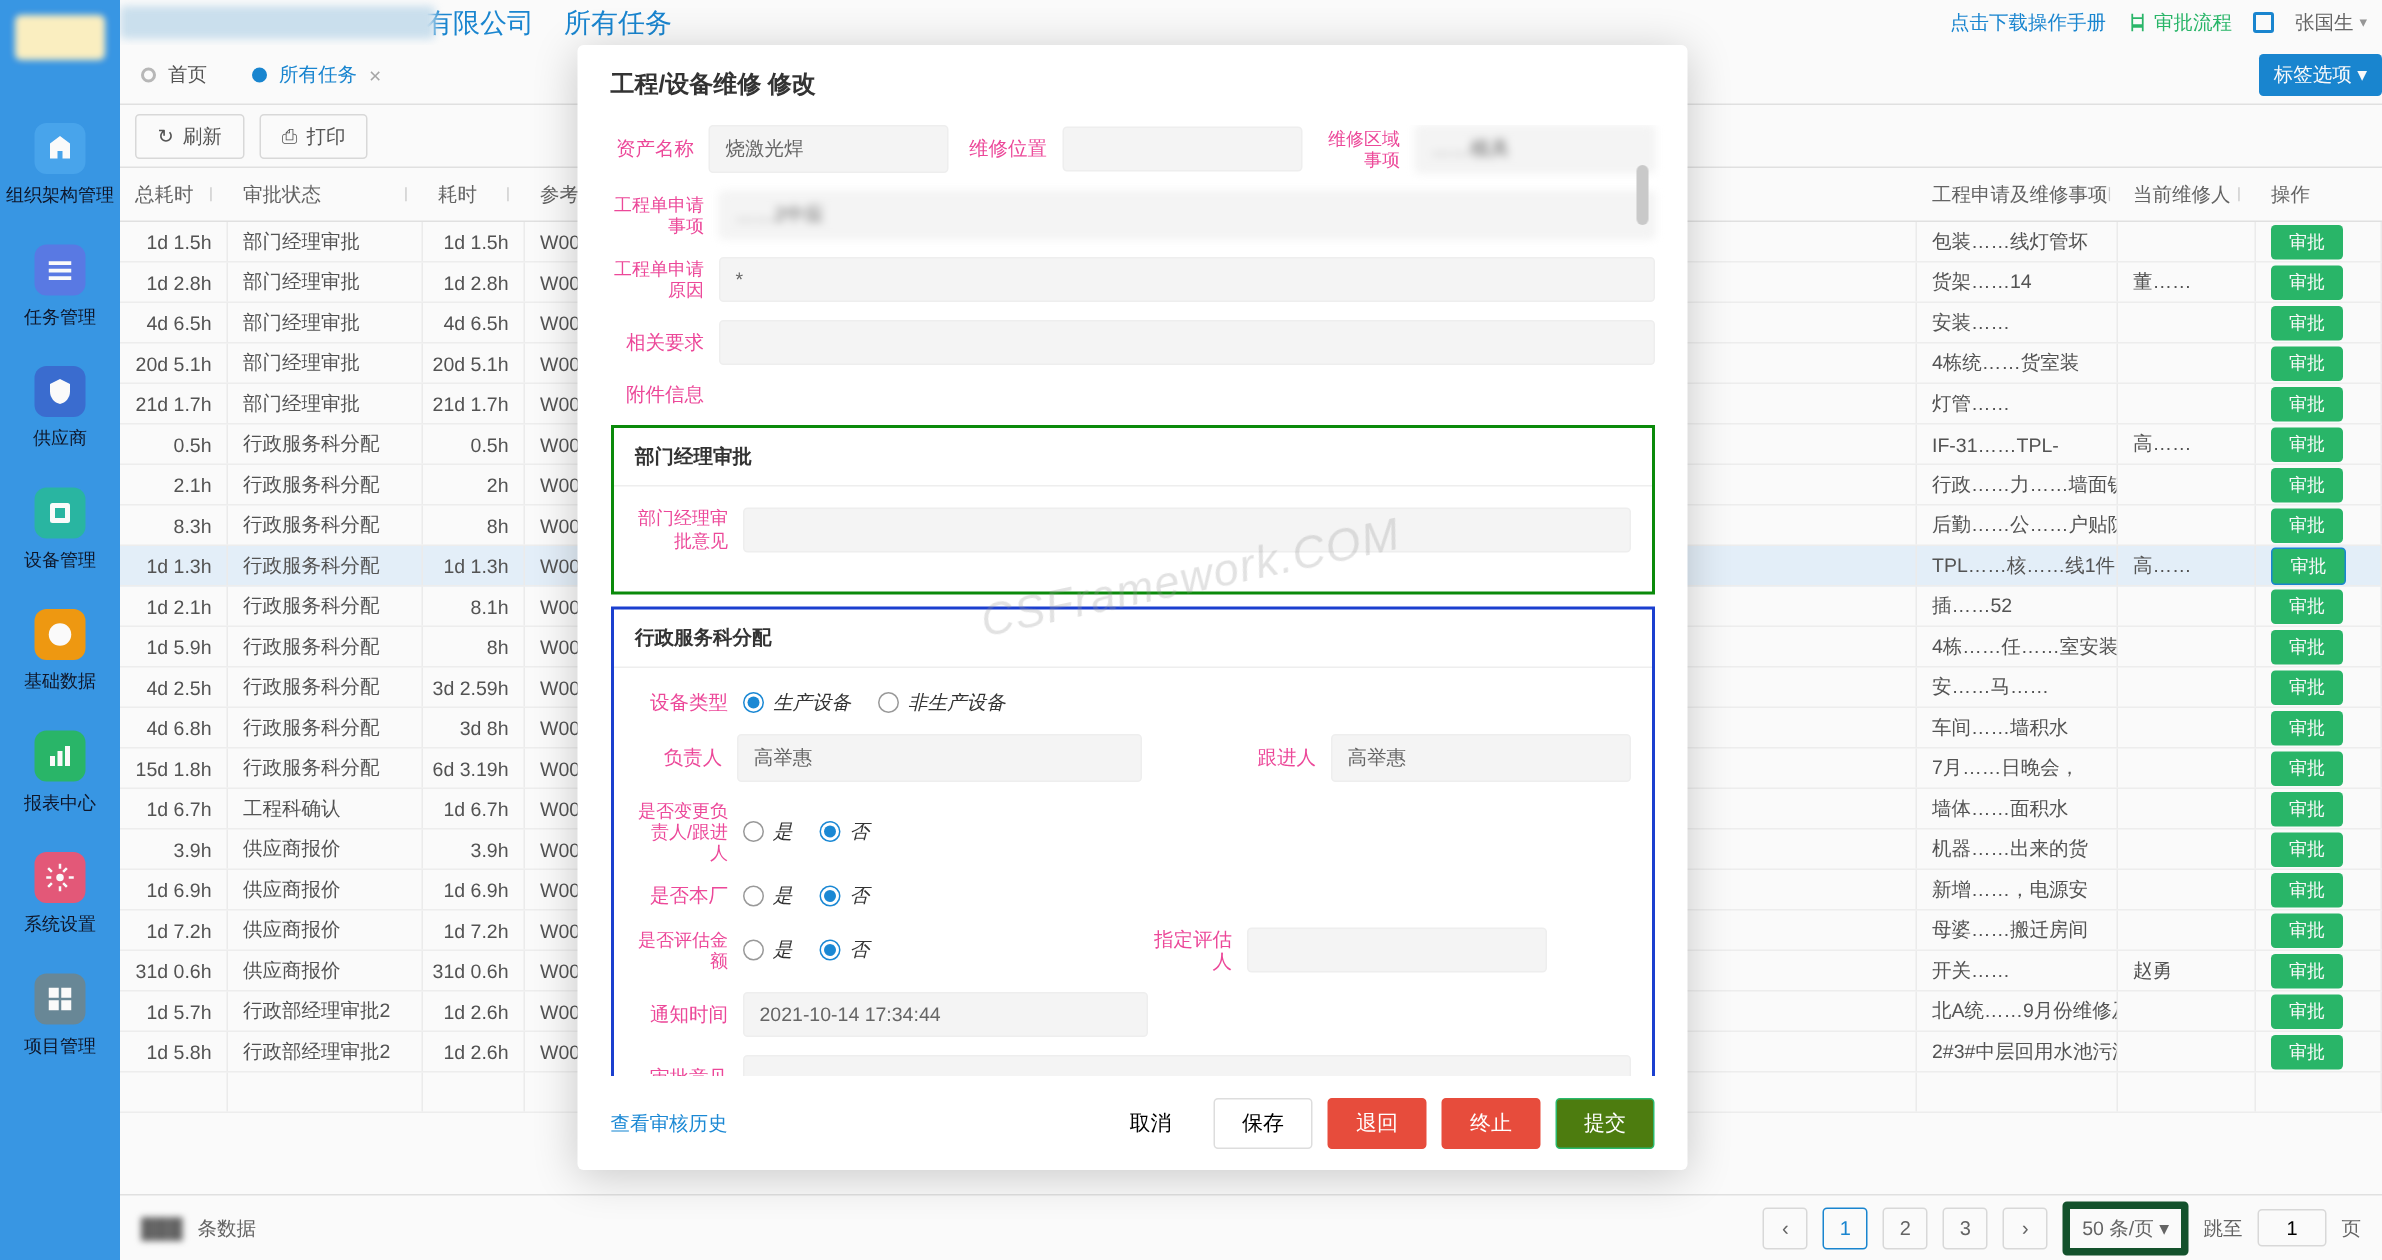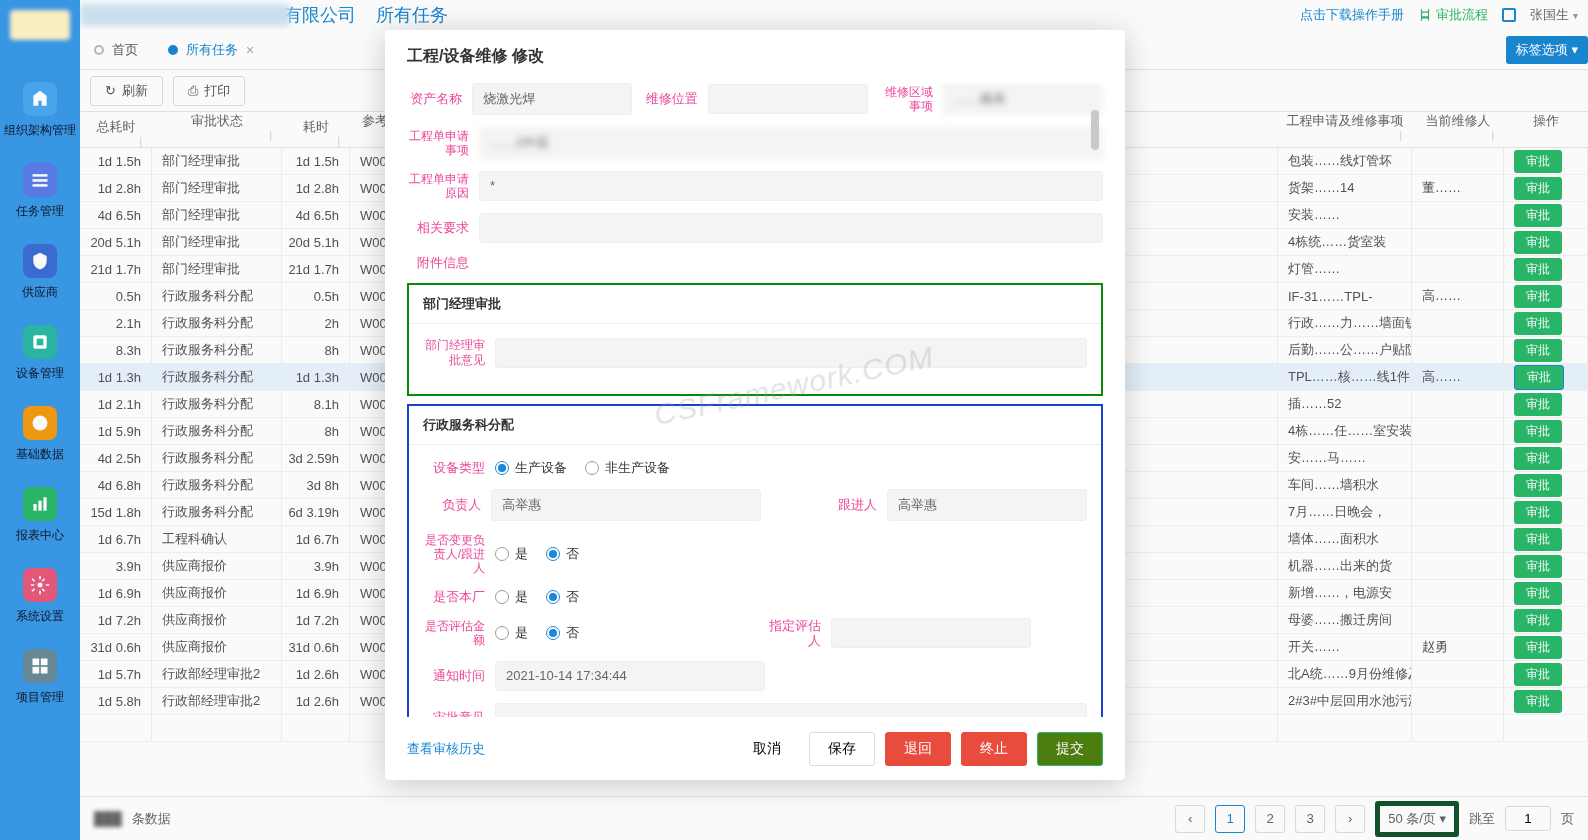--- a/index.html
+++ b/index.html
@@ -34,21 +34,21 @@
 .btn-tab-opt { background: #1a88d4; color: #fff; border: none; padding: 5px 10px; border-radius: 3px; cursor: pointer; font-size: 13px; }
 
 
 .toolbar { position: absolute; left: 80px; top: 70px; right: 0; height: 42px; background: #fff; border-bottom: 1px solid #e5e5e5; display: flex; align-items: center; padding: 0 10px; gap: 10px; }
 .tool-btn { background: #fff; border: 1px solid #ddd; padding: 5px 14px; border-radius: 3px; cursor: pointer; color: #555; display: flex; align-items: center; gap: 6px; font-size: 13px; }
 
 
 .table-wrap { position: absolute; left: 80px; top: 112px; right: 0; bottom: 44px; overflow: hidden; background: #fff; }
 .table-head { display: flex; height: 36px; border-bottom: 1px solid #e5e5e5; font-weight: 500; color: #666; }
 .th, .td { padding: 0 10px; display: flex; align-items: center; border-right: 1px solid #f0f0f0; overflow: hidden; white-space: nowrap; }
-.th { border-right: none; flex-direction: column; }
+.th { border-right: none; }
 .th-sep { font-size: 10px; color: #ccc; margin-left: auto; }
 .col-d { width: 72px; justify-content: flex-end; }
 .col-s { width: 130px; }
 .col-h { width: 68px; justify-content: flex-end; }
 .col-ref { width: 50px; }
 .col-gap { flex: 1; }
 .col-proj { width: 134px; }
 .col-maint { width: 92px; }
 .col-op { width: 84px; }
 .row { display: flex; height: 27px; border-bottom: 1px solid #f2f2f2; color: #555; }
@@ -79,21 +79,21 @@
 .finput { flex: 1; background: #f4f4f4; border: 1px solid #eee; border-radius: 3px; padding: 6px 10px; color: #666; min-height: 30px; }
 .finput.narrow { flex: 0 0 160px; }
 .finput.mid { flex: 0 0 270px; }
 
 .section-green { border: 2px solid #0a8a0a; margin: 8px 0; padding: 0; }
 .section-blue { border: 2px solid #1b3fcf; margin: 8px 0 0 0; padding: 0 0 14px 0; }
 .section-head { padding: 10px 14px; font-weight: 600; color: #333; border-bottom: 1px solid #eee; }
 .section-body { padding: 14px; }
 
 .radio-grp { display: flex; align-items: center; gap: 18px; }
-.radio { display: flex; align-items: center; gap: 6px; cursor: pointer; }
+.radio { display: flex; align-items: center; gap: 6px; cursor: pointer; font-style: italic; }
 .radio-dot { width: 14px; height: 14px; border: 1px solid #999; border-radius: 50%; display: flex; align-items: center; justify-content: center; }
 .radio.on .radio-dot { border-color: #1a88d4; }
 .radio.on .radio-dot::after { content: ''; width: 8px; height: 8px; background: #1a88d4; border-radius: 50%; }
 
 .watermark { position: absolute; left: 50%; top: 46%; transform: translate(-50%,-50%) rotate(-12deg); font-size: 30px; font-style: italic; color: rgba(150,150,150,0.28); pointer-events: none; letter-spacing: 1px; z-index: 30; }
 
 .modal-foot { padding: 14px 22px; display: flex; align-items: center; gap: 10px; border-top: 1px solid transparent; }
 .foot-link { color: #1a88d4; cursor: pointer; }
 .foot-spacer { flex: 1; }
 .mbtn { border: 1px solid #ddd; background: #fff; padding: 7px 18px; border-radius: 3px; cursor: pointer; font-size: 14px; }

